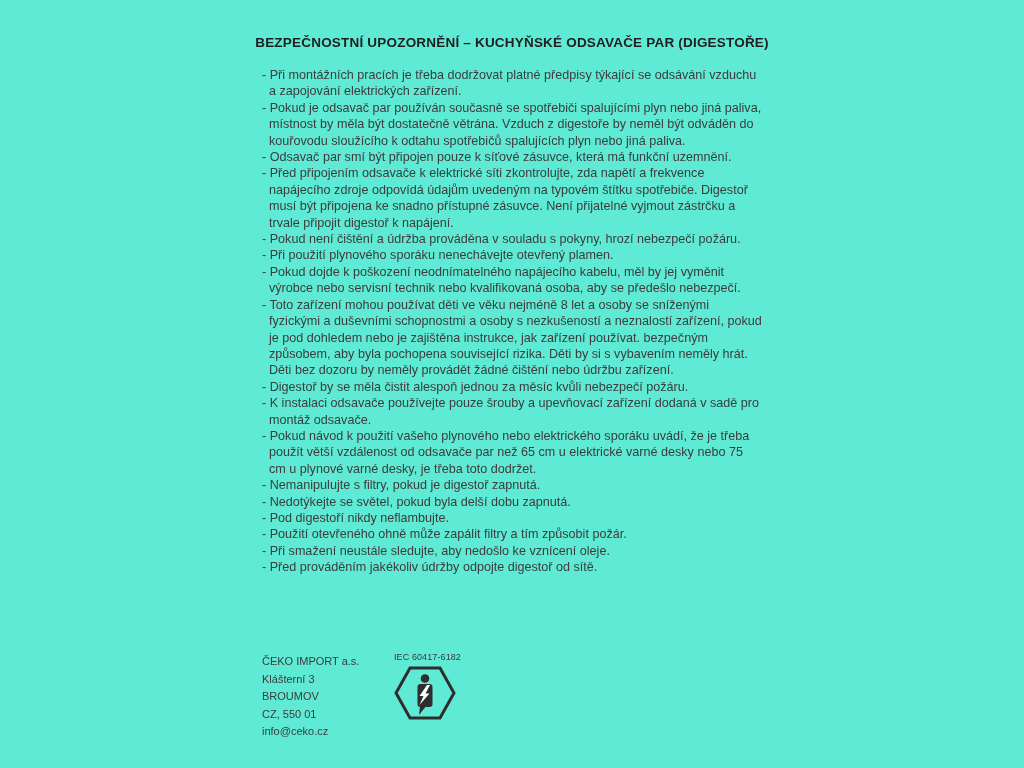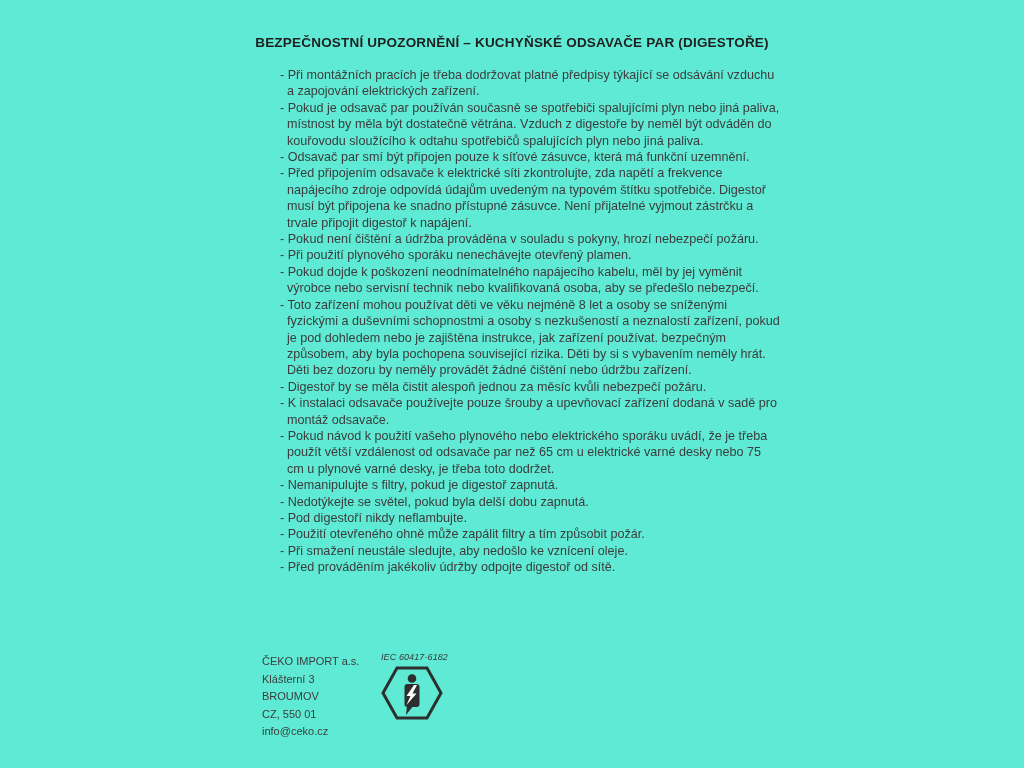--- a/index.html
+++ b/index.html
@@ -23,21 +23,21 @@
     right: 0;
     margin: 0;
     text-align: center;
     font-size: 13.5px;
     font-weight: 700;
     letter-spacing: 0.2px;
     color: #1f1f1f;
   }
   .warnings {
     position: absolute;
-    left: 280px;
+    left: 262px;
     top: 67px;
     width: 500px;
     font-size: 12.6px;
     line-height: 16.4px;
     color: #3c3c3c;
   }
   .warn-item {
     margin: 0;
     padding-left: 7px;
     text-indent: -7px;
@@ -45,24 +45,23 @@
   .footer-address {
     position: absolute;
     left: 262px;
     top: 653px;
     font-size: 11px;
     line-height: 17.6px;
     color: #3c3c3c;
   }
   .cert-block {
     position: absolute;
-    left: 381px;
+    left: 394px;
     top: 652px;
     width: 90px;
-    font-style: italic;
   }
   .cert-label {
     font-size: 9px;
     color: #3a3a3a;
     letter-spacing: 0.1px;
     margin: 0 0 3px 0;
   }
   .cert-icon svg {
     display: block;
   }

